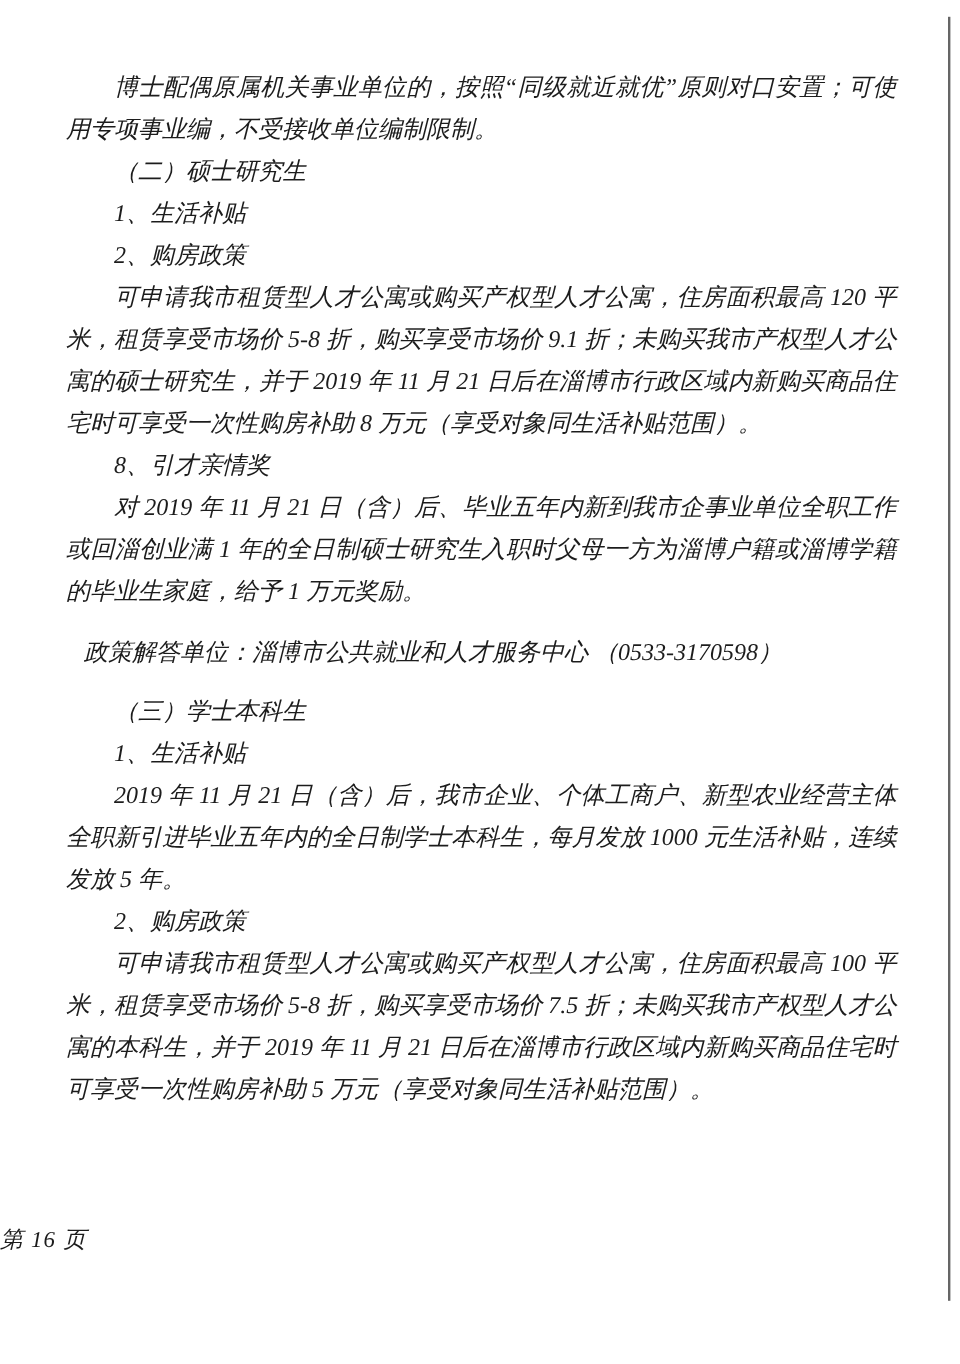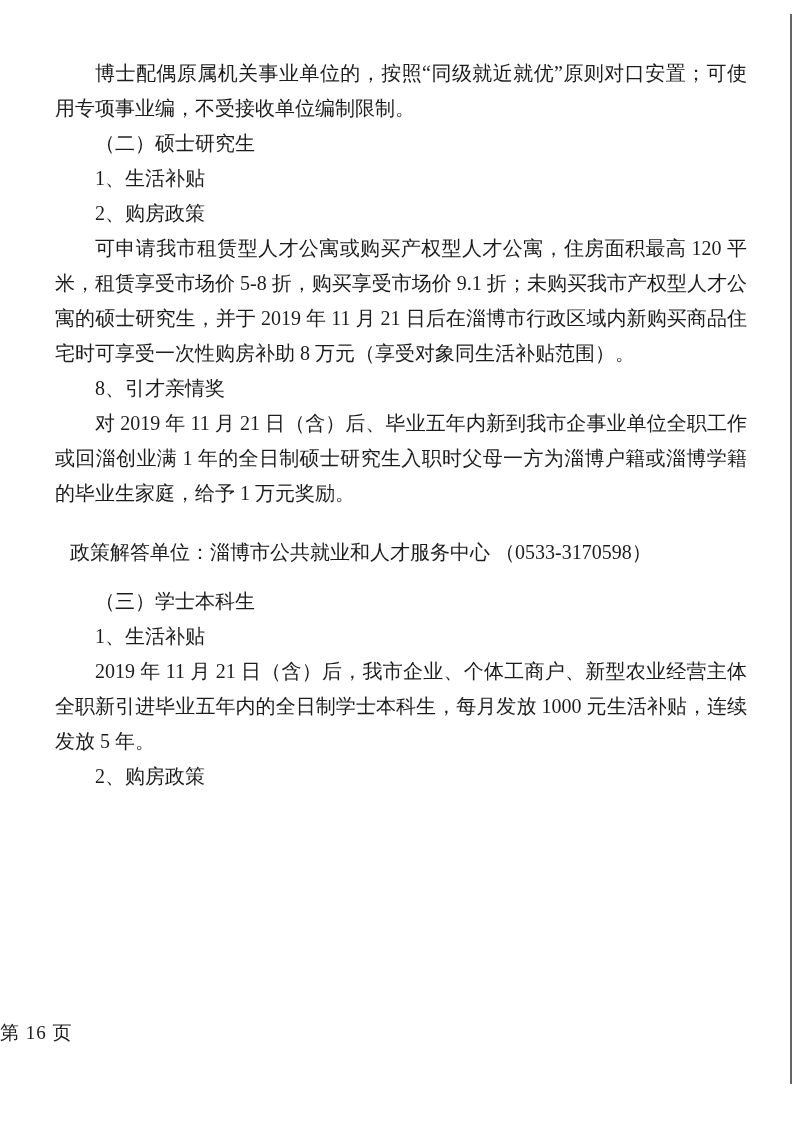--- a/index.html
+++ b/index.html
@@ -26,21 +26,21 @@
     text-align: justify;
   }
   .blk { margin: 0; }
   .body-paragraph,
   .section-heading,
   .item-heading {
     text-indent: 2em;
   }
   .contact-line {
     text-indent: 0.75em;
-    margin-top: 24px;
+    margin-top: 16px;
   }
   .gap { margin-top: 14px; }
   .page-footer {
     position: absolute;
     left: 0;
     right: 0;
     top: 1020px;
     text-align: left;
     font-size: 19px;
     letter-spacing: 1px;
@@ -50,30 +50,31 @@
     left: 790px;
     top: 14px;
     width: 2px;
     height: 1070px;
     opacity: 0.85;
   }
 </style>
 </head>
 <body>
 
-<div class="page" style="background: rgb(255, 255, 255); color: rgb(28, 28, 28);">
+<div class="page" style="background: rgb(255, 255, 255); color: rgb(28, 28, 28); font-style: italic;">
   <div class="content">
       <div class="blk body-paragraph">博士配偶原属机关事业单位的，按照“同级就近就优”原则对口安置；可使用专项事业编，不受接收单位编制限制。</div>
       <div class="blk section-heading">（二）硕士研究生</div>
       <div class="blk item-heading">1、生活补贴</div>
       <div class="blk item-heading">2、购房政策</div>
       <div class="blk body-paragraph">可申请我市租赁型人才公寓或购买产权型人才公寓，住房面积最高 120 平米，租赁享受市场价 5-8 折，购买享受市场价 9.1 折；未购买我市产权型人才公寓的硕士研究生，并于 2019 年 11 月 21 日后在淄博市行政区域内新购买商品住宅时可享受一次性购房补助 8 万元（享受对象同生活补贴范围）。</div>
       <div class="blk item-heading">8、引才亲情奖</div>
       <div class="blk body-paragraph">对 2019 年 11 月 21 日（含）后、毕业五年内新到我市企事业单位全职工作或回淄创业满 1 年的全日制硕士研究生入职时父母一方为淄博户籍或淄博学籍的毕业生家庭，给予 1 万元奖励。</div>
       <div class="blk contact-line">政策解答单位：淄博市公共就业和人才服务中心 （0533-3170598）</div>
       <div class="blk section-heading gap">（三）学士本科生</div>
       <div class="blk item-heading">1、生活补贴</div>
       <div class="blk body-paragraph">2019 年 11 月 21 日（含）后，我市企业、个体工商户、新型农业经营主体全职新引进毕业五年内的全日制学士本科生，每月发放 1000 元生活补贴，连续发放 5 年。</div>
       <div class="blk item-heading">2、购房政策</div>
+      <div class="blk body-paragraph">可申请我市租赁型人才公寓或购买产权型人才公寓，住房面积最高 100 平米，租赁享受市场价 5-8 折，购买享受市场价 7.5 折；未购买我市产权型人才公寓的本科生，并于 2019 年 11 月 21 日后在淄博市行政区域内新购买商品住宅时可享受一次性购房补助 5 万元（享受对象同生活补贴范围）。</div>
     </div>
   <div class="page-footer">第 16 页</div>
   <div class="edge-line" style="background: rgb(74, 74, 74);"></div>
 </div>
 
 </body></html>

